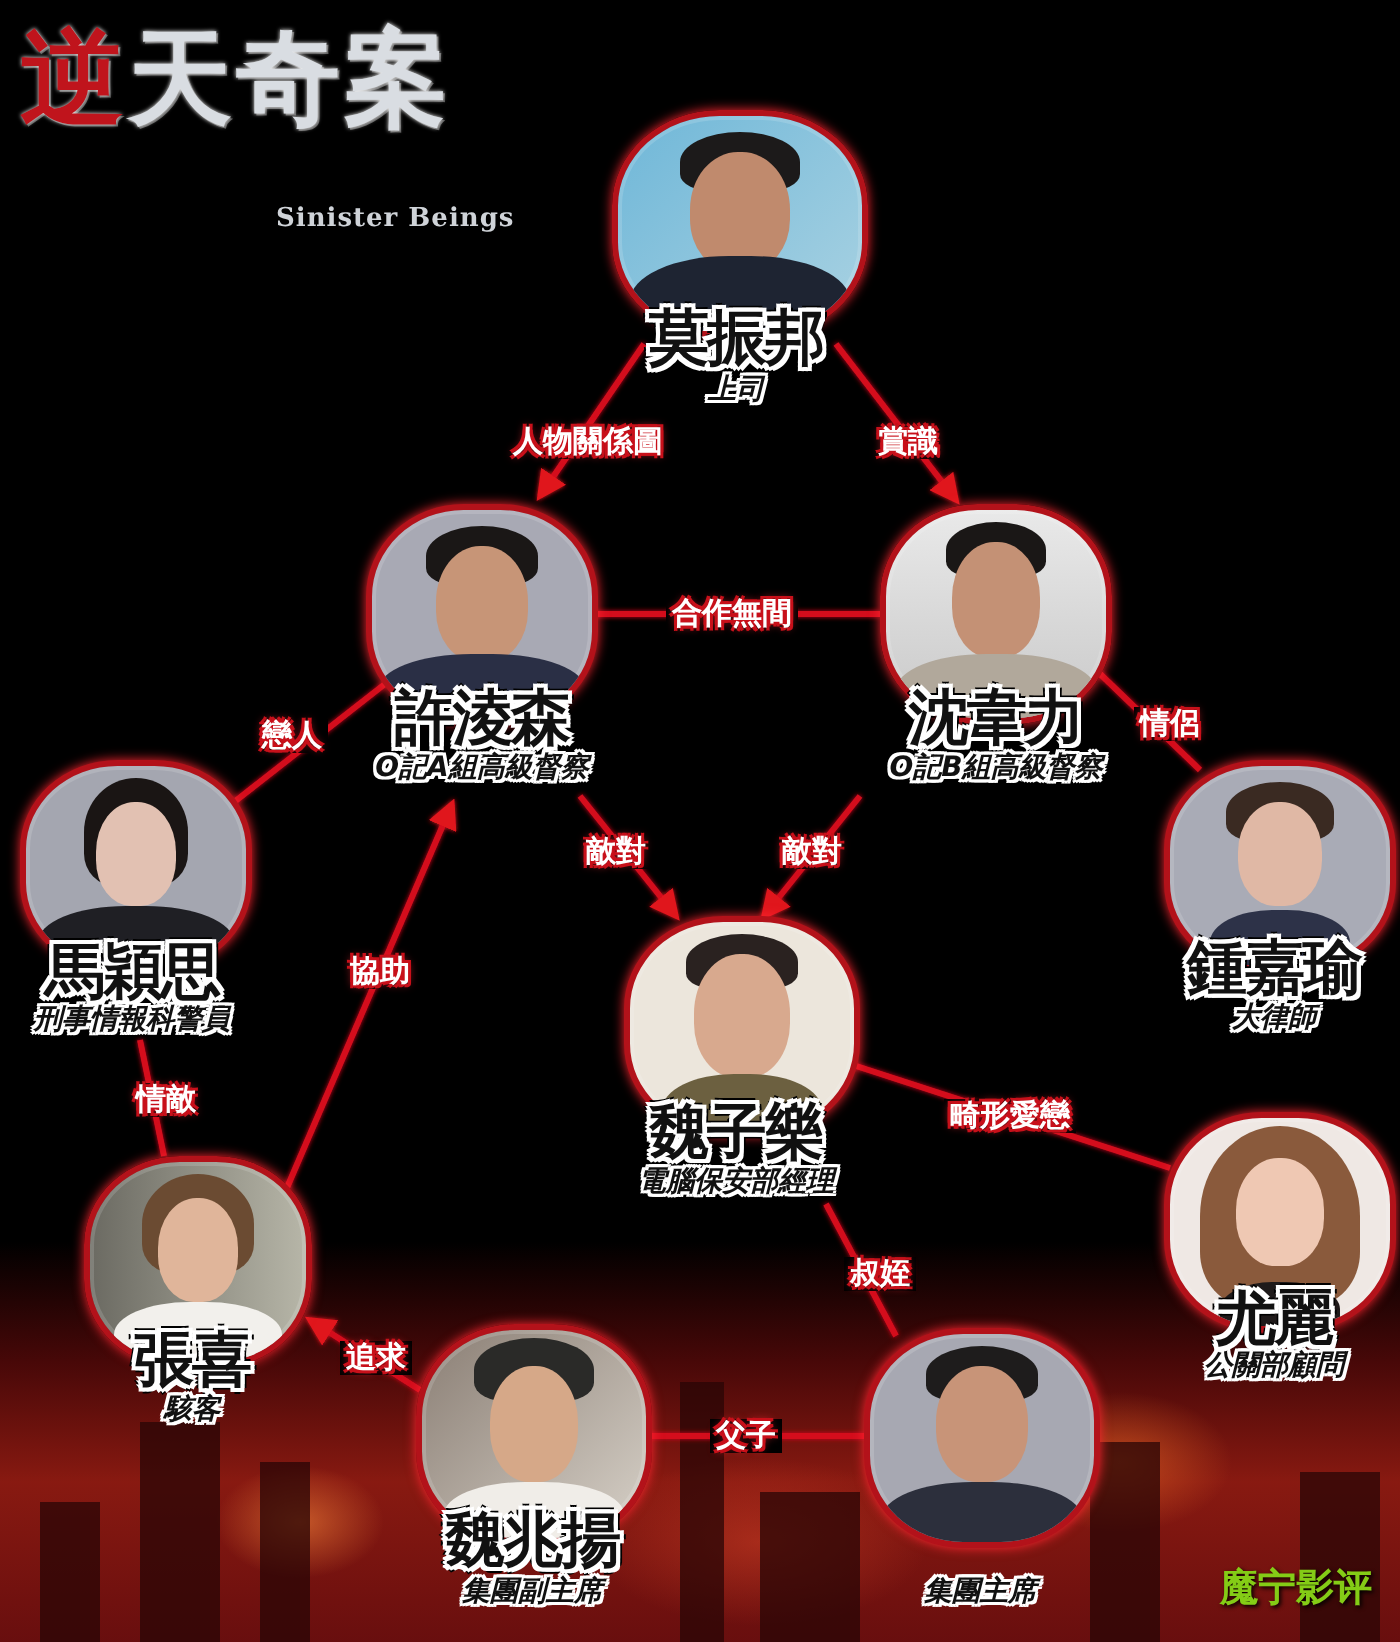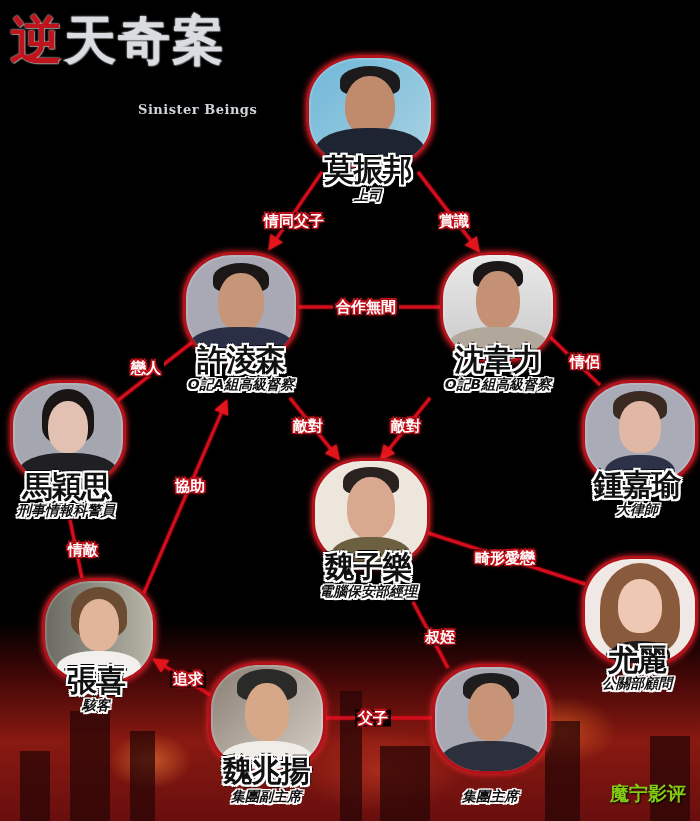--- a/index.html
+++ b/index.html
@@ -143,21 +143,21 @@
     <line x1="425" y1="532" x2="585" y2="584"></line>
 
     <line x1="413" y1="602" x2="448" y2="668"></line>
 
     <line x1="210" y1="695" x2="155" y2="660" marker-end="url(#arr)"></line>
 
     <line x1="316" y1="718" x2="432" y2="718"></line>
   </g>
 </svg>
 
-<div class="edge-label" style="left:294px;top:221px;">情同父子</div>
+<div class="edge-label" style="left:294px;top:221px;">人物關係圖</div>
 <div class="edge-label" style="left:454px;top:221px;">賞識</div>
 <div class="edge-label" style="left:366px;top:307px;">合作無間</div>
 <div class="edge-label" style="left:146px;top:368px;">戀人</div>
 <div class="edge-label" style="left:585px;top:362px;">情侶</div>
 <div class="edge-label" style="left:308px;top:426px;">敵對</div>
 <div class="edge-label" style="left:406px;top:426px;">敵對</div>
 <div class="edge-label" style="left:190px;top:486px;">協助</div>
 <div class="edge-label" style="left:83px;top:550px;">情敵</div>
 <div class="edge-label" style="left:505px;top:558px;">畸形愛戀</div>
 <div class="edge-label" style="left:440px;top:637px;">叔姪</div>

